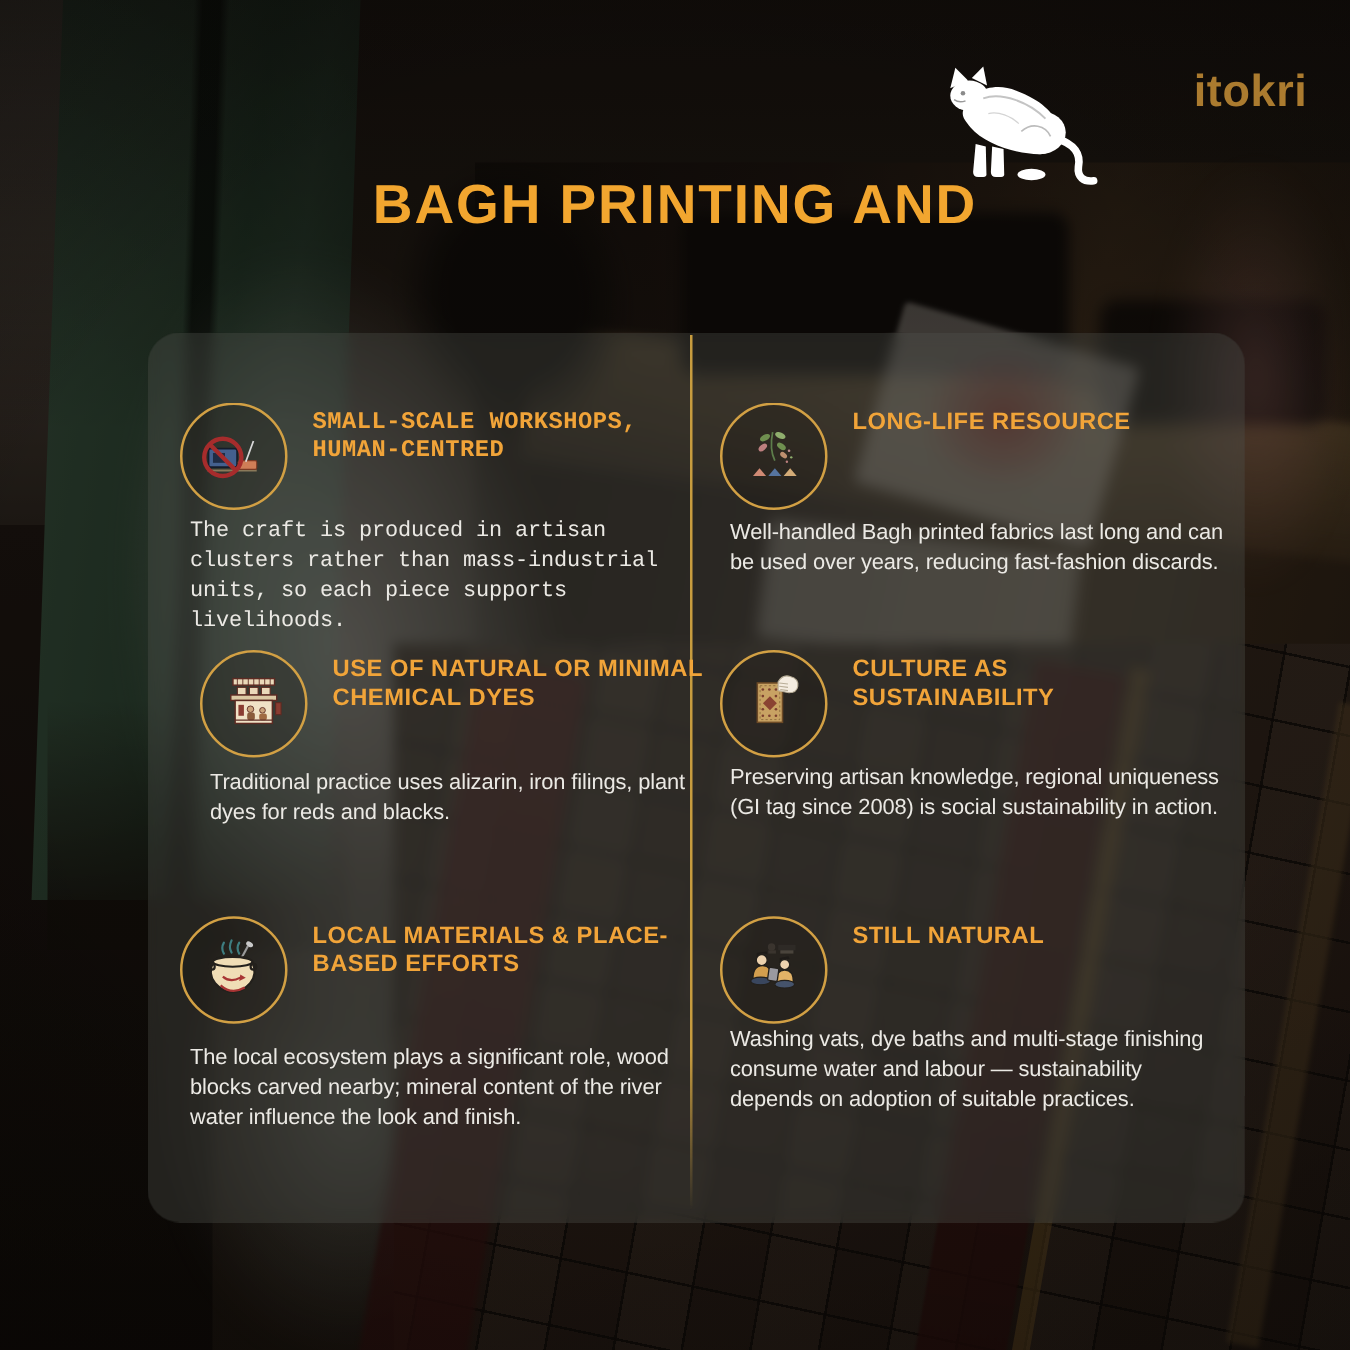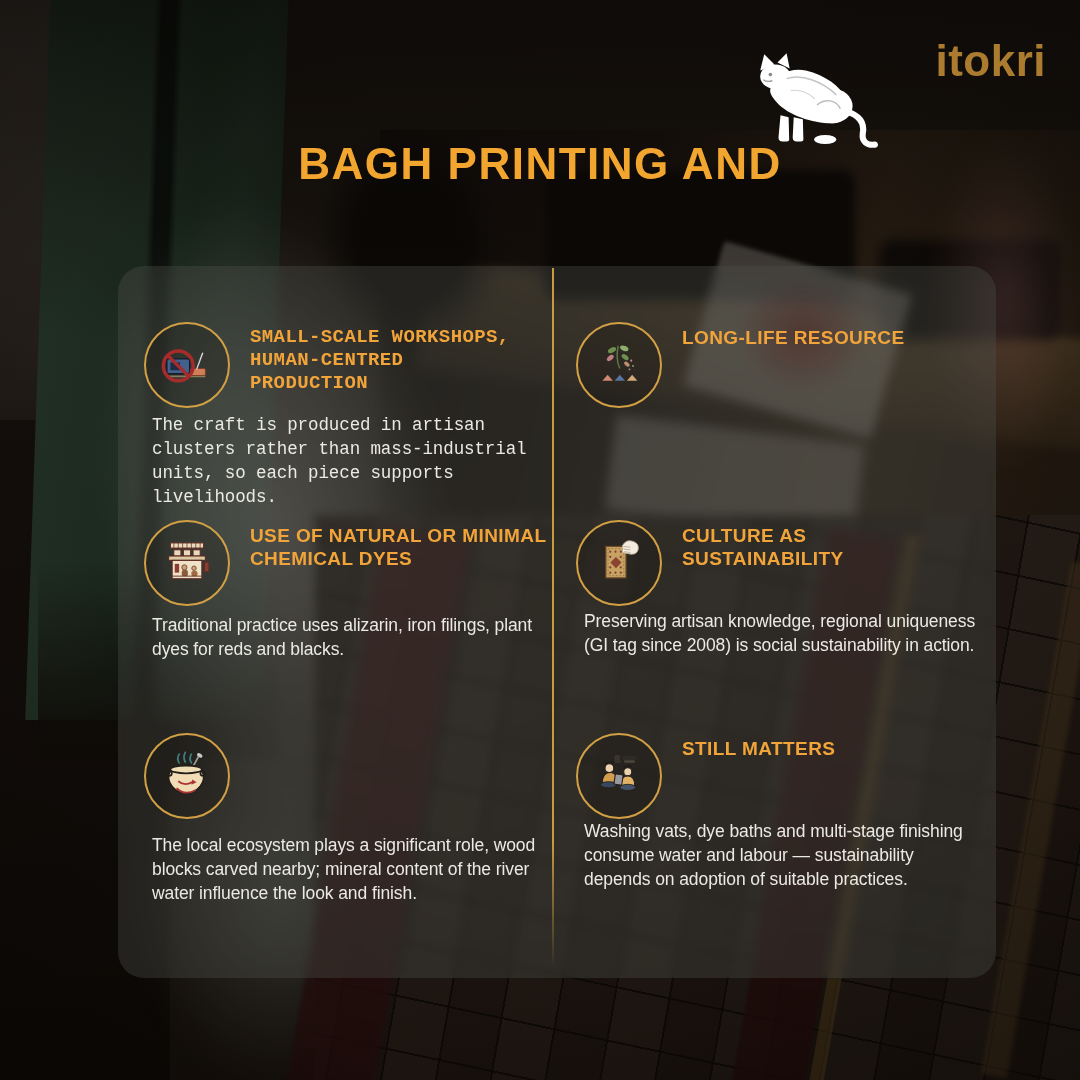--- a/index.html
+++ b/index.html
@@ -48,21 +48,21 @@
     background:linear-gradient(180deg,#4a1716,#320f0e);opacity:.8;filter:blur(2px);}
   .bg-red-strip-mid{left:775px;top:530px;width:72px;height:620px;transform:rotate(10deg);
     background:linear-gradient(180deg,#401311,#2a0d0b);opacity:.82;filter:blur(1px);}
   .bg-gold-strip{left:852px;top:530px;width:14px;height:620px;transform:rotate(10deg);background:#7a5a26;opacity:.55;}
   .bg-gold-strip2{left:1026px;top:560px;width:26px;height:520px;transform:rotate(10deg);background:#6a512c;opacity:.5;filter:blur(2px);}
   .bg-top-shade{inset:0;background:linear-gradient(180deg,rgba(8,6,5,.55),rgba(8,6,5,.22) 18%,rgba(8,6,5,0) 32%);}
   .bg-darken{inset:0;background:rgba(12,9,7,.45);}
   .bg-vignette{inset:0;background:radial-gradient(120% 95% at 50% 45%,rgba(0,0,0,0) 40%,rgba(4,3,2,.5) 100%);}
 
   
-  .logo{position:absolute;top:36px;right:34px;z-index:6;font-size:44px;font-weight:bold;
+  .logo{position:absolute;top:52px;right:34px;z-index:6;font-size:36px;font-weight:bold;
     color:#ab7b2f;letter-spacing:0.5px;}
   .title{position:absolute;top:95px;left:0;right:0;z-index:4;text-align:center;
     color:#F2A62F;font-weight:bold;font-size:44px;line-height:56px;letter-spacing:1.5px;margin-top:41px;}
   .title span{display:block;}
   .cat{position:absolute;left:746px;top:48px;width:134px;height:110px;z-index:5;}
 
   .panel{position:absolute;left:118px;top:266px;width:878px;height:712px;z-index:2;
     border-radius:26px;background:rgba(82,86,80,.34);
     backdrop-filter:blur(5px) saturate(90%);-webkit-backdrop-filter:blur(5px) saturate(90%);}
   .divider{position:absolute;left:552px;top:268px;width:2px;height:700px;z-index:3;
@@ -72,21 +72,21 @@
   .feature-head{display:flex;gap:20px;align-items:flex-start;}
   .icon-ring{width:86px;height:86px;flex:0 0 auto;border:2px solid #d2a044;border-radius:50%;
     box-sizing:border-box;display:flex;align-items:center;justify-content:center;background:rgba(18,15,11,.22);}
   .icon-ring svg{width:56px;height:56px;display:block;}
   .feature-title{margin:0;padding-top:4px;font-size:19px;font-weight:bold;color:#F1A439;
     letter-spacing:0.4px;line-height:23px;}
   .hl{display:block;white-space:nowrap;}
   .feature-body{margin:0;font-size:17.5px;line-height:24px;color:#EBE9E4;letter-spacing:-0.1px;margin-left:8px;}
   .f1{left:144px;top:322px;font-family:Liberation Mono, monospace;} .f1 .feature-body{width:404px;margin-top:5px;}
   .f2{left:576px;top:322px;} .f2 .feature-body{width:410px;margin-top:5px;}
-  .f3{left:144px;top:520px;} .f3 .feature-body{width:404px;margin-top:7px;}
+  .f3{left:160px;top:520px;} .f3 .feature-body{width:404px;margin-top:7px;}
   .f4{left:576px;top:520px;} .f4 .feature-body{width:410px;margin-top:3px;}
   .f5{left:144px;top:733px;} .f5 .feature-body{width:390px;margin-top:14px;}
   .f6{left:576px;top:733px;} .f6 .feature-body{width:400px;}
 </style>
 </head>
 <body>
 
 <div id="background">
   <div class="bg-base"></div>
   <div class="bg-wall-left"></div>
@@ -149,21 +149,20 @@
         <line x1="8" y1="45" x2="53" y2="45" stroke="#8a7a5a" stroke-width="2"></line>
         <rect x="36" y="36" width="17" height="8" rx="1.5" fill="#cf7e57" stroke="#7a3a24"></rect>
         <line x1="50" y1="18" x2="43" y2="37" stroke="#d9d9d9" stroke-width="1.6"></line>
         <circle cx="22" cy="33" r="17" fill="none" stroke="#a62c2c" stroke-width="4"></circle>
         <line x1="10" y1="21" x2="34" y2="45" stroke="#a62c2c" stroke-width="4"></line>
       </svg>
     </div>
     <h3 class="feature-title">
       <span class="hl">SMALL-SCALE WORKSHOPS,</span>
       <span class="hl">HUMAN-CENTRED</span>
-      <span class="hl">PRODUCTION</span>
     </h3>
   </div>
   <p class="feature-body">The craft is produced in artisan clusters rather than mass-industrial units, so each piece supports livelihoods.</p>
 </section>
 
 <section class="feature f2">
   <div class="feature-head">
     <div class="icon-ring">
       <svg viewBox="0 0 64 64">
         <path d="M31 10 C29 20 29 28 33 36" stroke="#5d7d4b" stroke-width="1.6" fill="none"></path>
@@ -179,20 +178,21 @@
         <polygon points="27,50 33,43 39,50" fill="#56749f"></polygon>
         <polygon points="41,50 47,43 53,50" fill="#d3ab77"></polygon>
       </svg>
     </div>
     <h3 class="feature-title">
       <span class="hl">LONG-LIFE RESOURCE</span>
       <span class="hl"></span>
       <span class="hl"></span>
     </h3>
   </div>
+  <p class="feature-body">Well-handled Bagh printed fabrics last long and can be used over years, reducing fast-fashion discards.</p>
 </section>
 
 <section class="feature f3">
   <div class="feature-head">
     <div class="icon-ring">
       <svg viewBox="0 0 64 64">
         <rect x="13" y="9" width="38" height="6" fill="#ead9ba" stroke="#5d2b23" stroke-width="1.3"></rect>
         <path d="M17 9 v6 M22 9 v6 M27 9 v6 M32 9 v6 M37 9 v6 M42 9 v6 M47 9 v6" stroke="#5d2b23" stroke-width="0.8"></path>
         <rect x="17" y="17" width="8" height="7" fill="#ead9ba" stroke="#5d2b23"></rect>
         <rect x="28" y="17" width="8" height="7" fill="#ead9ba" stroke="#5d2b23"></rect>
@@ -261,20 +261,25 @@
         <path d="M15 24 q4 -7 8 -1 q4 -7 8 -1 q4 -6 8 0 q3 -5 7 1 l0 3 l-31 0 z" fill="#e9c771" stroke="#23201c" stroke-width="1.4"></path>
         <path d="M13 25 q-5 11 2 19 q7 8 16 8 q9 0 16 -8 q7 -8 2 -19 Z" fill="#f0ddb6" stroke="#23201c" stroke-width="2"></path>
         <ellipse cx="31" cy="24.5" rx="18" ry="4.5" fill="#f0ddb6" stroke="#23201c" stroke-width="2"></ellipse>
         <circle cx="12" cy="29" r="2.6" fill="none" stroke="#23201c" stroke-width="2"></circle>
         <circle cx="50" cy="29" r="2.6" fill="none" stroke="#23201c" stroke-width="2"></circle>
         <path d="M22 38 q7 6 16 1" stroke="#a83434" stroke-width="2" fill="none"></path>
         <polygon points="38,36 43,39 37,42" fill="#a83434"></polygon>
         <path d="M20 46 q10 9 22 2" stroke="#a83434" stroke-width="2" fill="none"></path>
       </svg>
     </div>
+    <h3 class="feature-title">
+      <span class="hl">LOCAL MATERIALS &amp; PLACE-</span>
+      <span class="hl">BASED EFFORTS</span>
+      <span class="hl"></span>
+    </h3>
   </div>
   <p class="feature-body">The local ecosystem plays a significant role, wood blocks carved nearby; mineral content of the river water influence the look and finish.</p>
 </section>
 
 <section class="feature f6">
   <div class="feature-head">
     <div class="icon-ring">
       <svg viewBox="0 0 64 64">
         <rect x="36" y="9" width="16" height="5" fill="#2e2a26"></rect>
         <rect x="38" y="14" width="12" height="3" fill="#4a443c"></rect>
@@ -286,18 +291,18 @@
         <path d="M13 40 q0 -12 9 -12 q8 0 8 11 z" fill="#d29e4e" stroke="#23201c" stroke-width="1.2"></path>
         <ellipse cx="20" cy="42" rx="9" ry="3.5" fill="#39465e" stroke="#23201c" stroke-width="1"></ellipse>
         <circle cx="42" cy="27" r="4.6" fill="#ecd2ae" stroke="#23201c" stroke-width="1.2"></circle>
         <path d="M37.5 26 q0 -5.5 9 -4 l-1 -2.5 -8 1.5 z" fill="#1e1b18"></path>
         <path d="M34 43 q0 -11 8 -11 q8 0 8 11 z" fill="#e2b267" stroke="#23201c" stroke-width="1.2"></path>
         <ellipse cx="42" cy="45" rx="9" ry="3.5" fill="#45536b" stroke="#23201c" stroke-width="1"></ellipse>
         <rect x="27" y="30" width="9" height="12" rx="1.5" fill="#9a99a0" stroke="#23201c" stroke-width="1.2" transform="rotate(8 31.5 36)"></rect>
       </svg>
     </div>
     <h3 class="feature-title">
-      <span class="hl">STILL MATTERS</span>
+      <span class="hl">STILL NATURAL</span>
       <span class="hl"></span>
     </h3>
   </div>
   <p class="feature-body">Washing vats, dye baths and multi-stage finishing consume water and labour — sustainability depends on adoption of suitable practices.</p>
 </section>
 
 </body></html>

